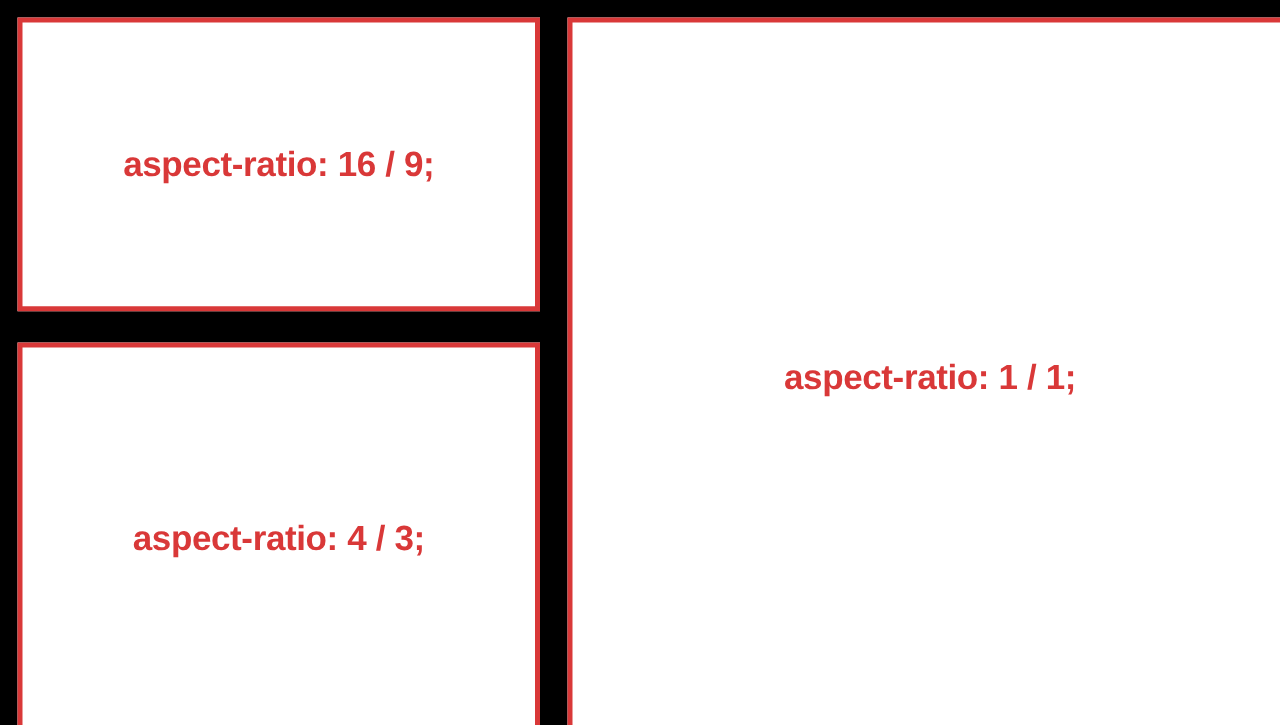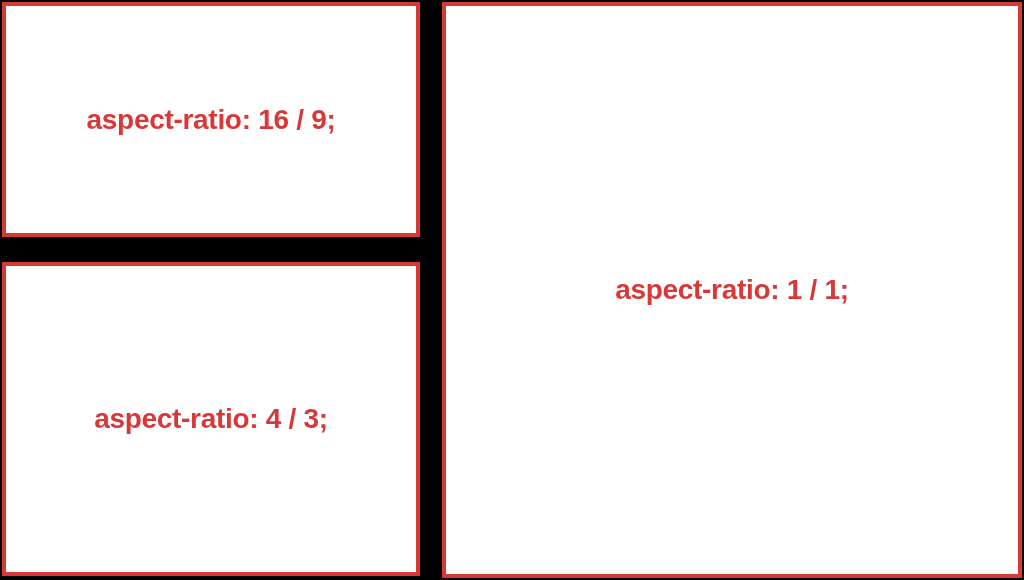--- a/index.html
+++ b/index.html
@@ -1,18 +1,18 @@
 <!DOCTYPE html>
 <html><head>
   <meta charset="utf-8">
   <style>
     * {
       box-sizing: border-box;
       margin: 0;
-      padding: 0;
+      padding: 12px;
     }
     body {
       width: 1024px;
       height: 580px;
       background: #000;
       font-family: -apple-system, BlinkMacSystemFont, "Segoe UI", Helvetica, Arial, sans-serif;
       position: relative;
       overflow: hidden;
     }
     .box {

